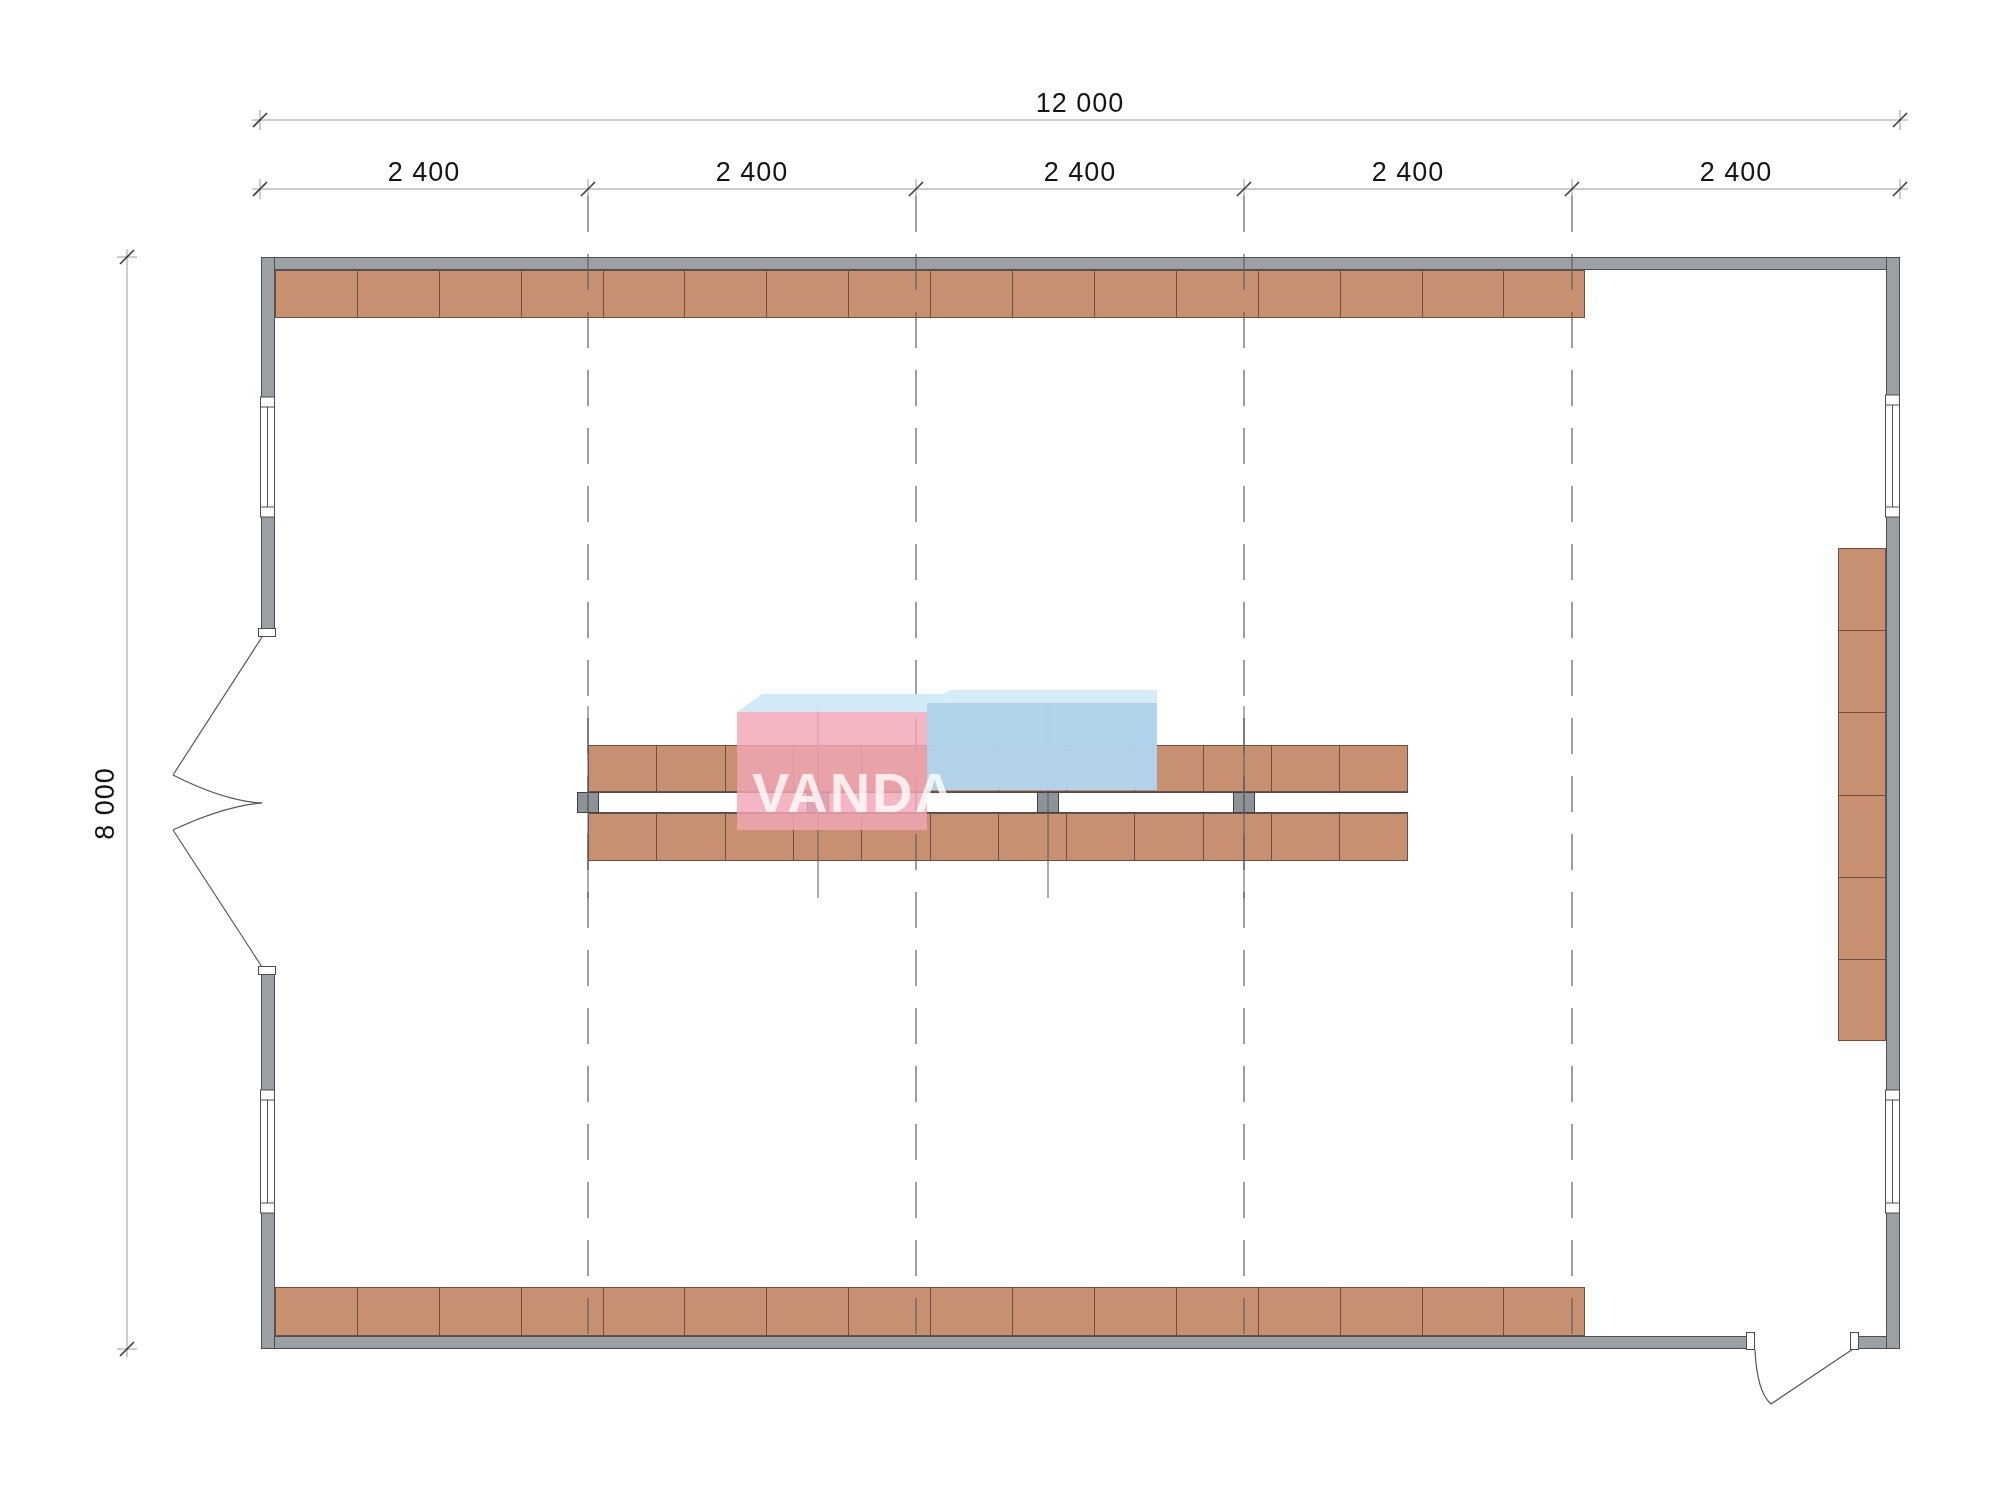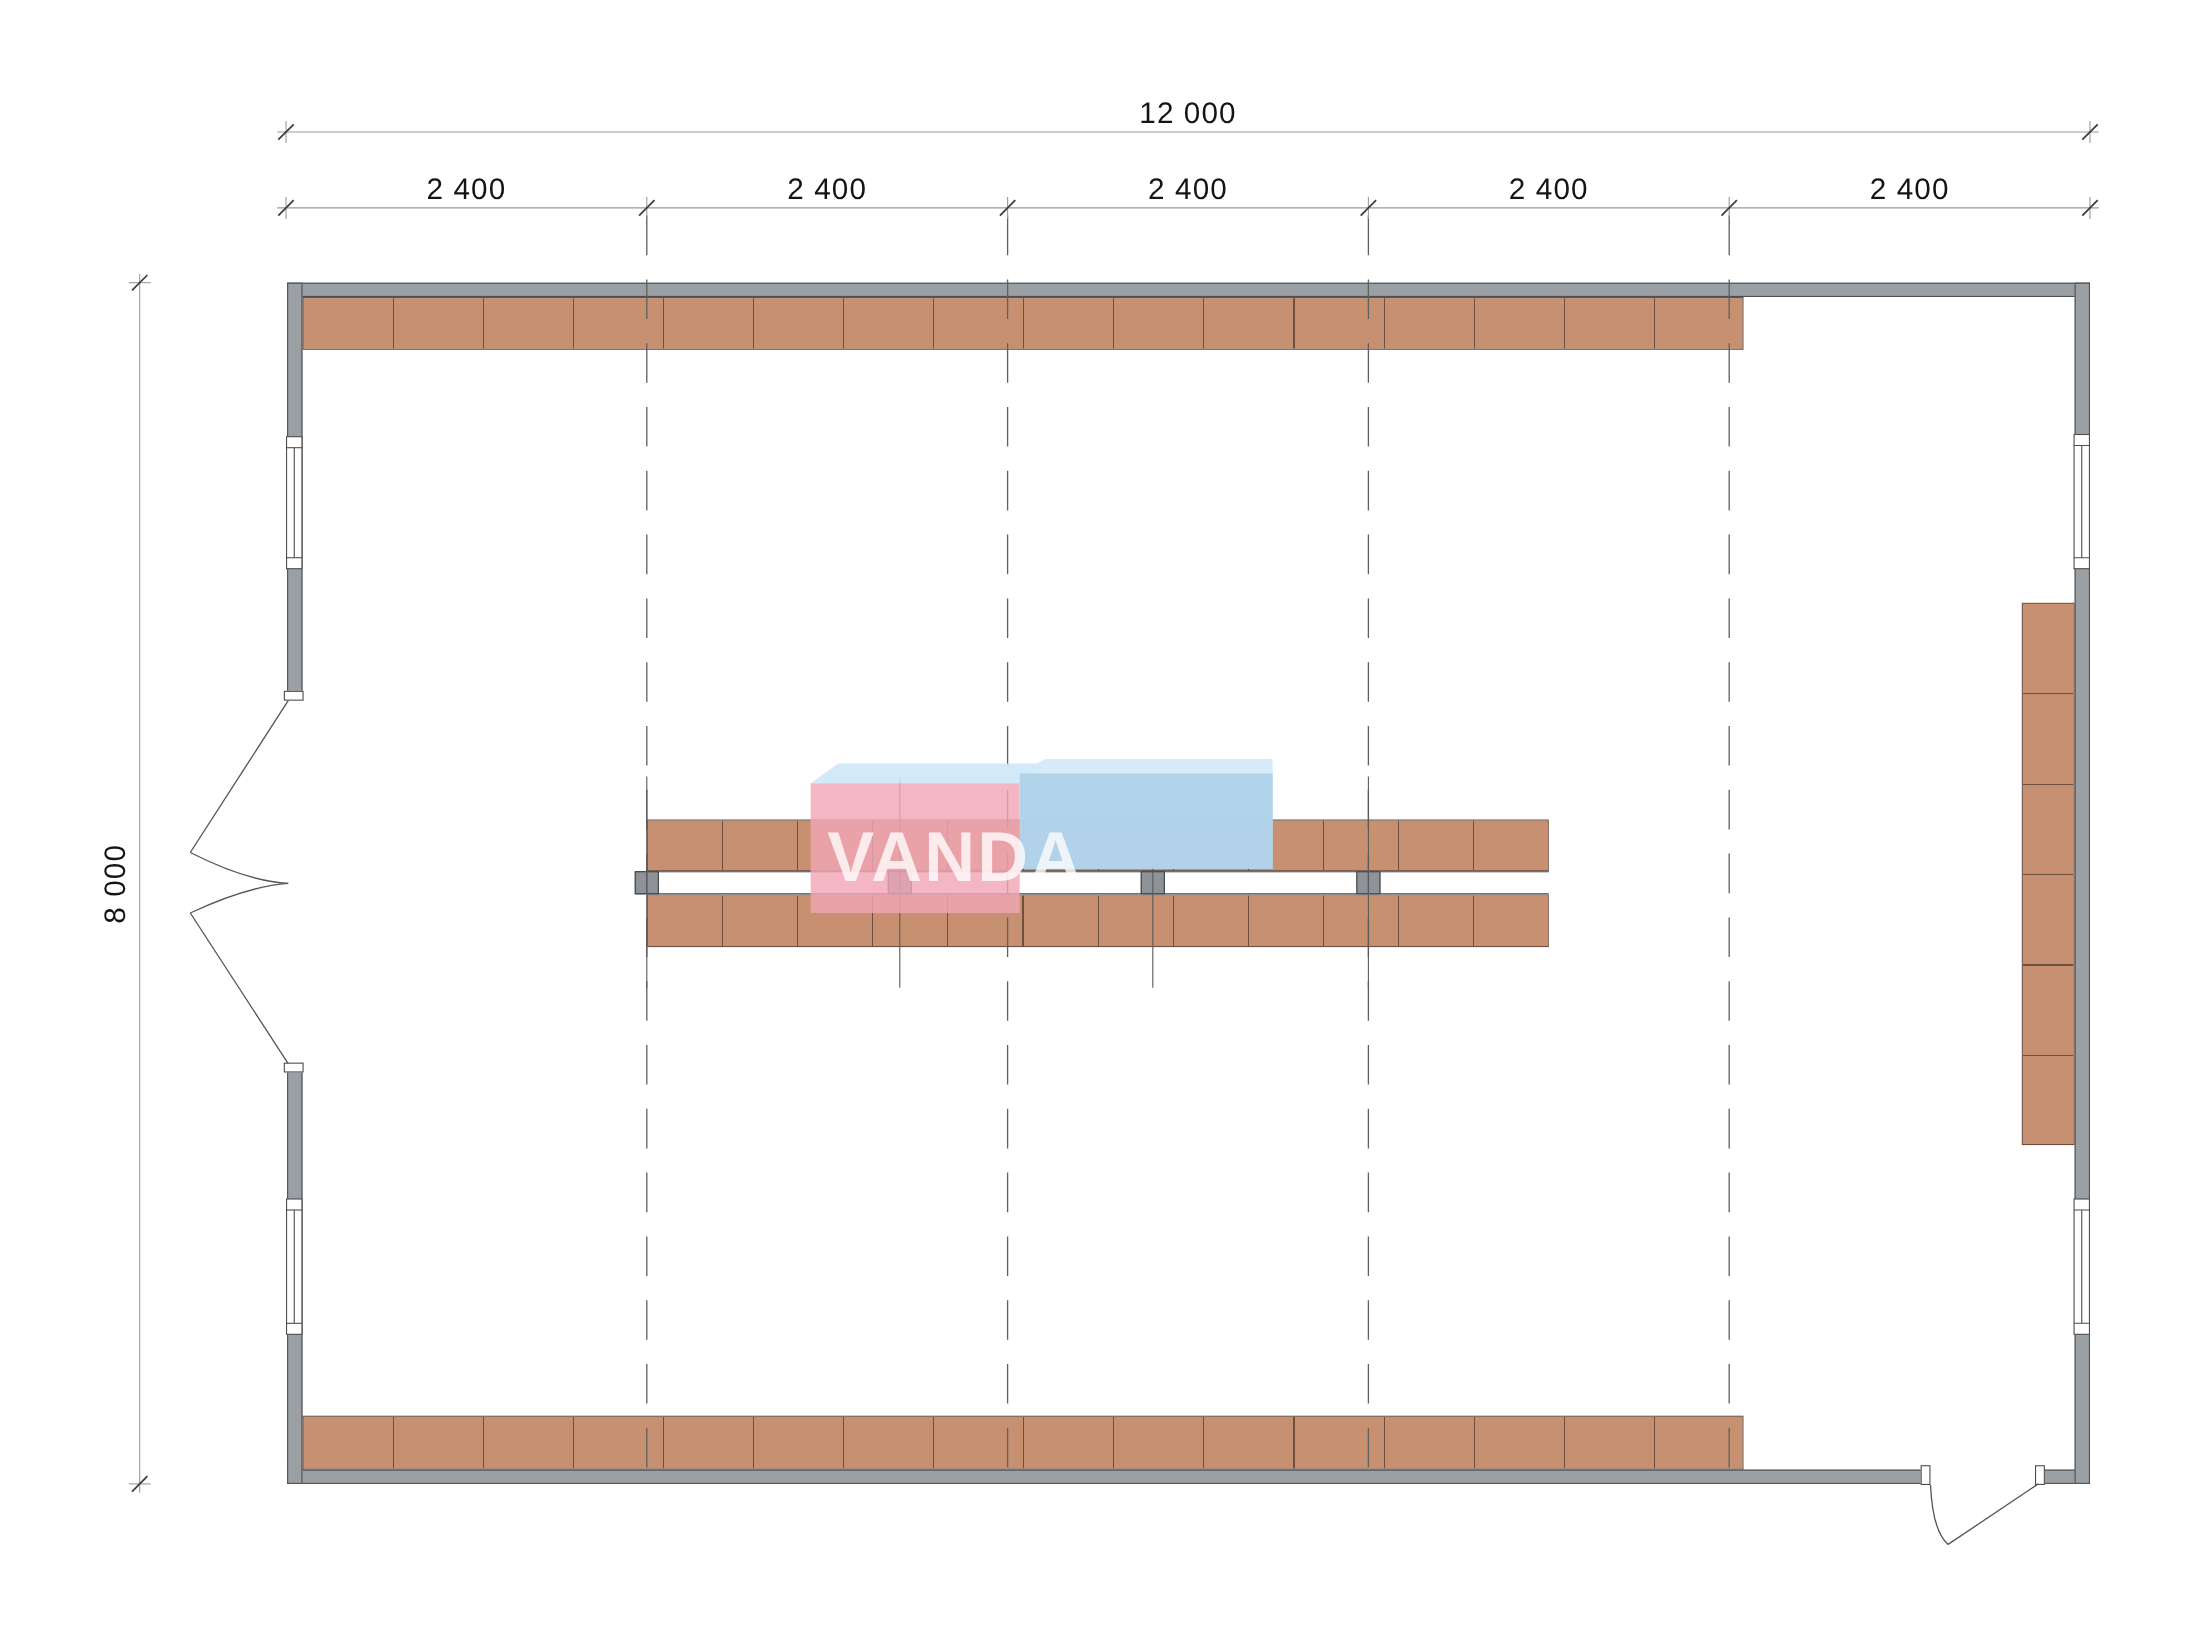--- a/index.html
+++ b/index.html
@@ -13,21 +13,21 @@
   .rack-row{background:repeating-linear-gradient(to right,#c79070 0 67.3px,#6e5043 67.3px 68.3px);}
   .opening{background:#ffffff;z-index:2;}
   .jamb{background:#ffffff;border:1px solid #4d4d4d;box-sizing:border-box;z-index:3;}
   .rail{background:#ffffff;border-top:1px solid #4f4f4f;border-bottom:1px solid #4f4f4f;
         box-sizing:border-box;z-index:2;}
   .post{background:#8d9398;border:1px solid #3e4245;box-sizing:border-box;z-index:4;}
   .lines-overlay{position:absolute;left:0;top:0;z-index:5;}
   .dim{position:absolute;z-index:7;font-size:27px;color:#141414;text-align:center;
        letter-spacing:1px;white-space:nowrap;}
   .watermark{position:absolute;z-index:6;}
-  .wm-text{position:absolute;left:752px;top:742px;font-size:64px;font-weight:bold;
+  .wm-text{position:absolute;left:752px;top:760px;font-size:56px;font-weight:bold;
            letter-spacing:2px;color:rgba(255,255,255,0.78);z-index:3;}
 </style>
 </head>
 <body>
 
 <div class="canvas">
 
   <div class="abs wall" style="left:261px;top:257px;width:1639px;height:13px;"></div>
   <div class="abs wall" style="left:261px;top:1336px;width:1639px;height:13px;"></div>
   <div class="abs wall" style="left:261px;top:257px;width:14px;height:1092px;"></div>

